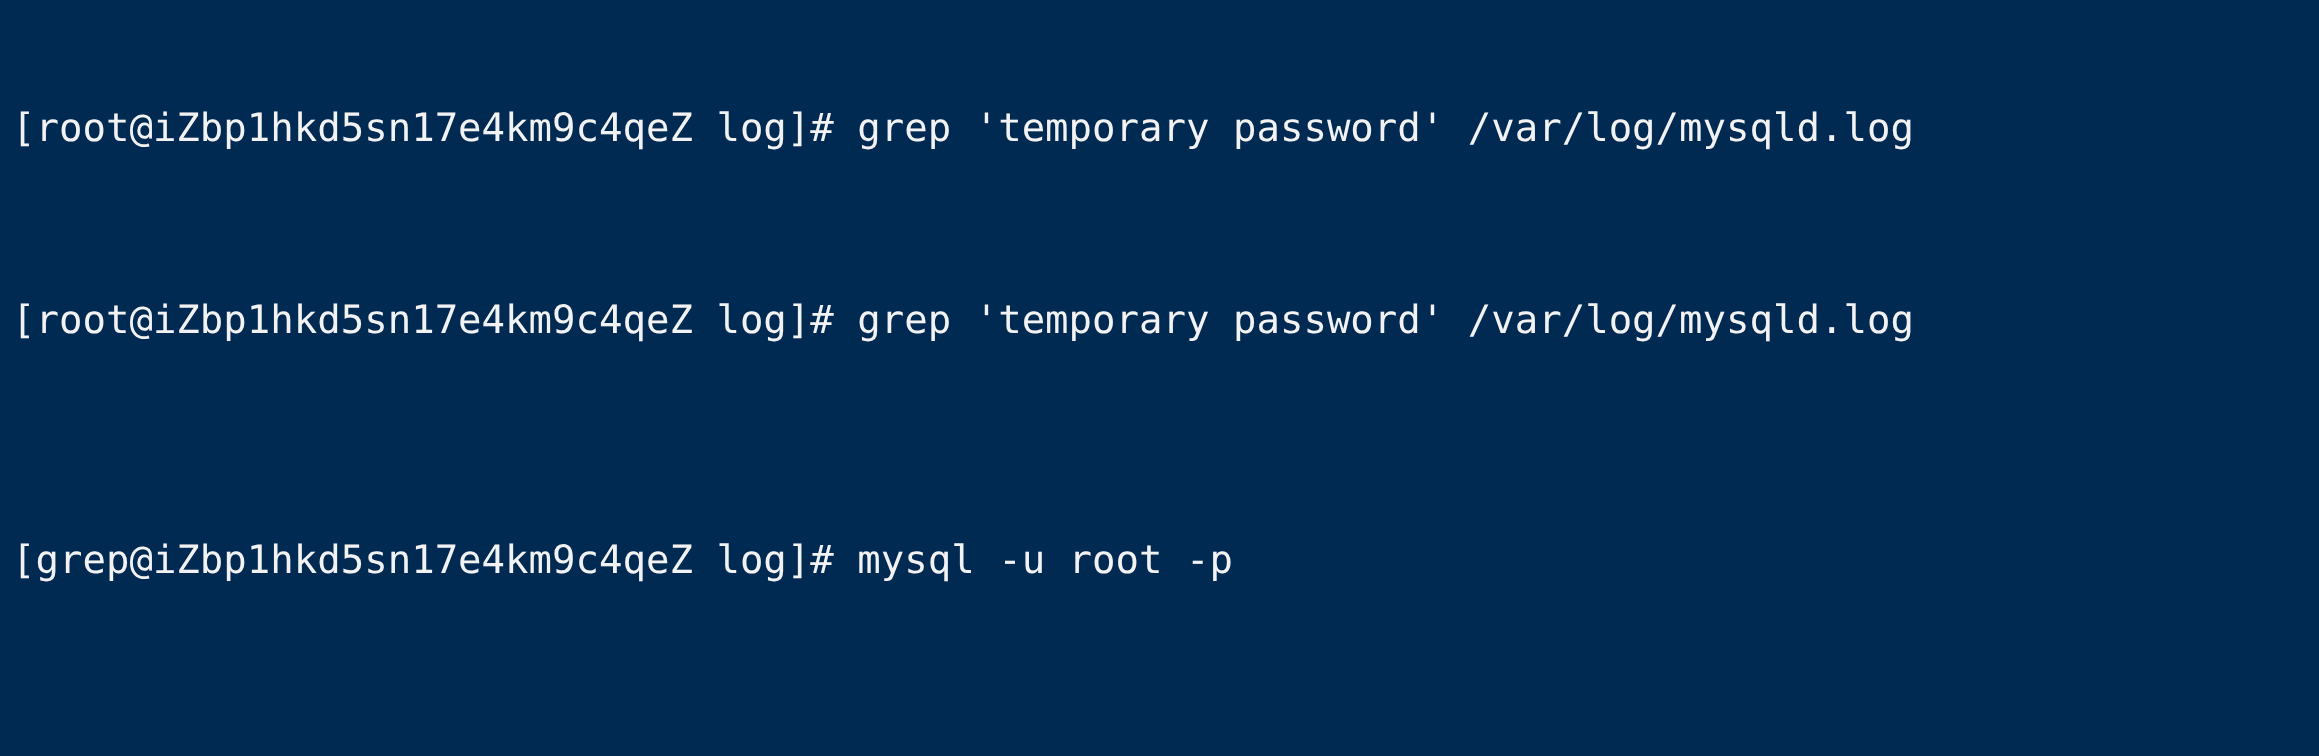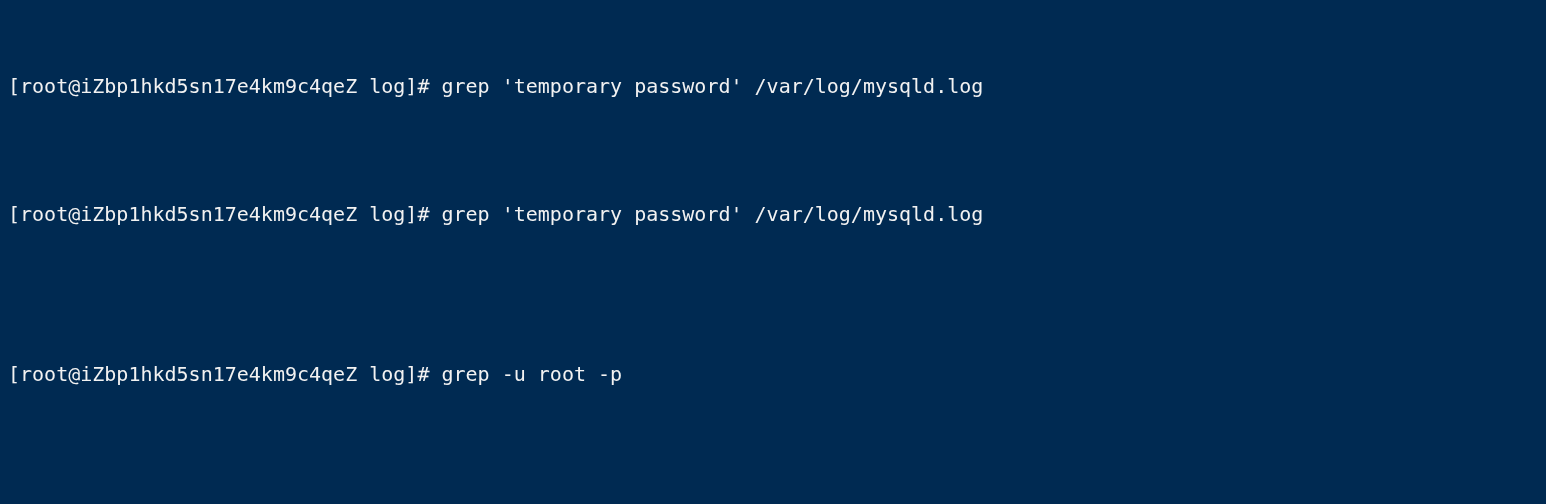--- a/index.html
+++ b/index.html
@@ -8,21 +8,21 @@
     padding: 0;
     background: #002a52;
   }
   #terminal {
     position: relative;
     width: 1546px;
     height: 504px;
     background: #002a52;
     overflow: hidden;
     font-family: "DejaVu Sans Mono", "Liberation Mono", monospace;
-    font-size: 20px;
+    font-size: 26px;
     line-height: 32px;
     color: #f2f2f2;
     letter-spacing: 0px;
     -webkit-font-smoothing: antialiased;
   }
   
   #buffer {
     position: absolute;
     left: 8px;
     top: -26px;
@@ -40,21 +40,21 @@
 <body>
 
 <div id="terminal">
   <div id="buffer">
 
     <div class="line">[root@iZbp1hkd5sn17e4km9c4qeZ log]# grep 'temporary password' /var/log/mysqld.log</div>
 
     <div class="line">[root@iZbp1hkd5sn17e4km9c4qeZ log]# grep 'temporary password' /var/log/mysqld.log</div>
 
 
-    <div class="line">[root@iZbp1hkd5sn17e4km9c4qeZ log]# grep -u root -p</div>
+    <div class="line">[grep@iZbp1hkd5sn17e4km9c4qeZ log]# mysql -u root -p</div>
 
     
 
     
 
     
 
     
 
     

